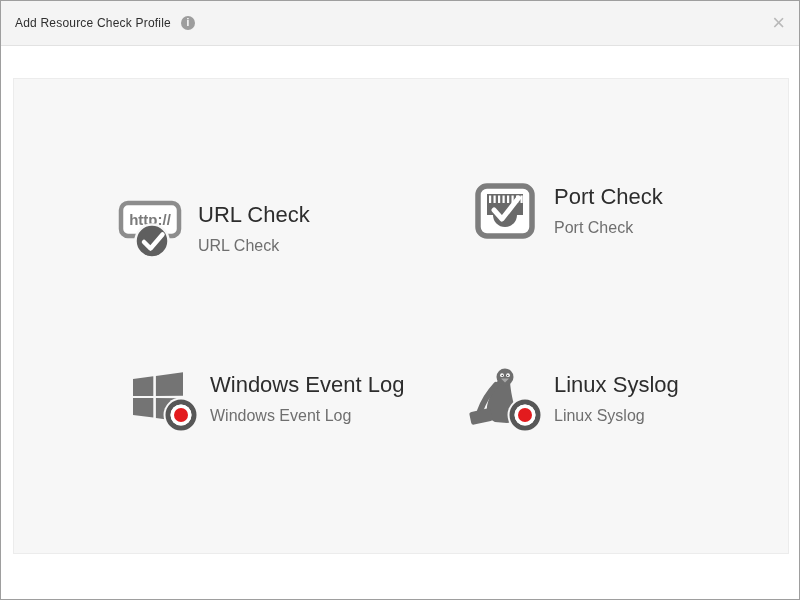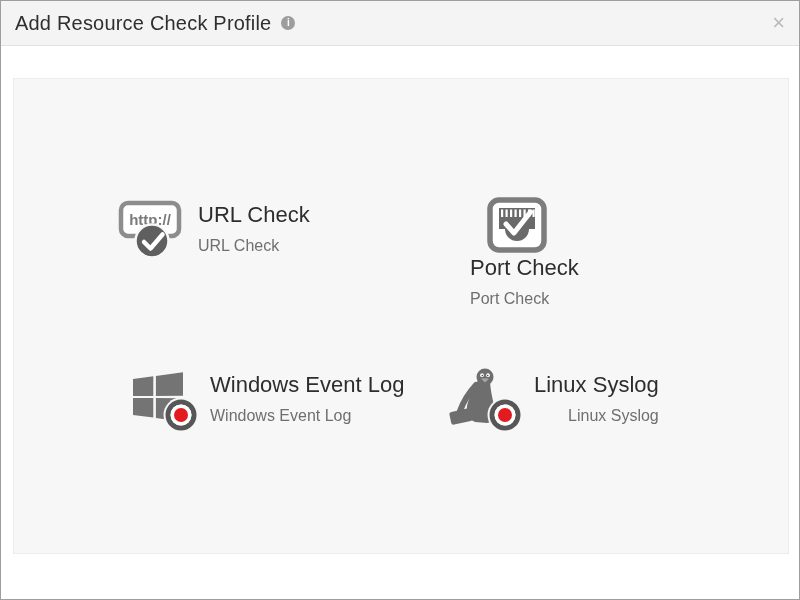--- a/index.html
+++ b/index.html
@@ -5,21 +5,21 @@
   html,body { margin:0; padding:0; background:#fff; font-family:"Liberation Sans", sans-serif; }
   .window {
     position:relative; width:800px; height:600px; box-sizing:border-box;
     background:#ffffff; border:1px solid #9e9e9e; overflow:hidden;
   }
   .header {
     position:absolute; top:0; left:0; width:100%; height:45px; box-sizing:border-box;
     background:#f4f4f4; border-bottom:1px solid #e2e2e2;
     display:flex; align-items:center; padding:0 14px;
   }
-  .header-title { font-size:20px; font-weight:500; color:#2f2f2f; letter-spacing:0.2px; }
+  .header-title { font-size:12px; font-weight:500; color:#2f2f2f; letter-spacing:0.2px; }
   .info-badge {
     width:14px; height:14px; border-radius:50%; background:#9d9d9d; color:#fff;
     font-size:10px; font-weight:bold; line-height:14px; text-align:center;
     margin-left:10px; flex:0 0 auto;
   }
   .close-btn {
     position:absolute; right:14px; top:50%; transform:translateY(-50%);
     color:#b9b9b9; font-size:22px; line-height:1; cursor:pointer; user-select:none;
   }
   .panel {
@@ -28,23 +28,23 @@
   }
   .option { position:absolute; display:flex; align-items:center; cursor:pointer; }
   .option .icon-box {
     width:70px; height:64px; margin-right:14px; flex:0 0 auto;
     display:flex; align-items:center; justify-content:center;
   }
   .option svg { overflow:visible; display:block; }
   .opt-title { font-size:22px; font-weight:500; color:#2d2d2d; line-height:1; }
   .opt-subtitle { font-size:16px; font-weight:400; color:#6f6f6f; line-height:1; margin-top:12px; }
   .pos-r1c1 { left:100px; top:118px; }
-  .pos-r1c2 { left:456px; top:114px;flex-direction:column; }
+  .pos-r1c2 { left:456px; top:100px; }
   .pos-r2c1 { left:112px; top:288px; }
-  .pos-r2c2 { left:436px; top:288px;text-align:right; }
+  .pos-r2c2 { left:456px; top:288px; }
   .svg-label { font-family:"Liberation Sans", sans-serif; font-weight:bold; }
 </style>
 </head>
 <body>
 
 <div class="window">
 
   <div class="header">
     <span class="header-title">Add Resource Check Profile</span>
     <span class="info-badge">i</span>

